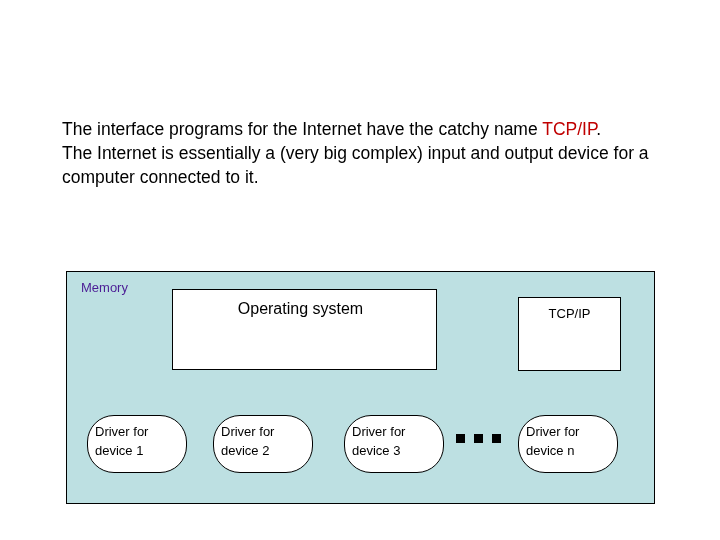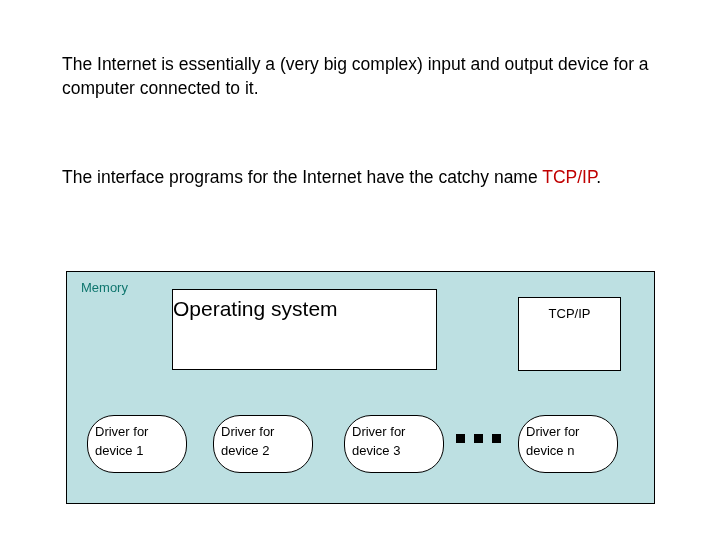--- a/index.html
+++ b/index.html
@@ -47,42 +47,43 @@
     background: #bde0e2;
     border: 1.5px solid #000000;
     box-sizing: border-box;
   }
   .memory-label {
     position: absolute;
     left: 14px;
     top: 8px;
     font-size: 13px;
     line-height: 16px;
-    color: #0f766e;
+    color: #4c1d95;
   }
 
   .wbox {
     position: absolute;
     background: #ffffff;
     border: 1.5px solid #000000;
     box-sizing: border-box;
   }
 
   .box-os {
     left: 105px;
     top: 17px;
     width: 265px;
     height: 81px;
   }
   .box-os .blabel {
     position: absolute;
     left: 0;
     right: 8px;
     top: 8px;
-    font-size: 21px;
+    text-align: center;
+    font-size: 16px;
     line-height: 22px;
   }
 
   .box-tcp {
     left: 451px;
     top: 25px;
     width: 103px;
     height: 74px;
   }
   .box-tcp .blabel {
@@ -131,23 +132,23 @@
   }
   .ellipsis .dot:nth-child(1) { left: 0px; }
   .ellipsis .dot:nth-child(2) { left: 18px; }
   .ellipsis .dot:nth-child(3) { left: 36px; }
 </style>
 </head>
 <body>
 
 <div class="slide-text">
 
+  <p class="para second"><span>The interface programs for the Internet have the catchy name </span><span class="accent">TCP/IP</span><span>.</span></p>
+
   <p class="para first"><span>The Internet is essentially a (very big complex) input and output device for a computer connected to it.</span></p>
-
-  <p class="para second"><span>The interface programs for the Internet have the catchy name </span><span class="accent">TCP/IP</span><span>.</span></p>
 
 </div>
 
 <div class="memory-block">
 
   <div class="memory-label">Memory</div>
 
   <div class="wbox box-os">
     <div class="blabel">Operating system</div>
   </div>

